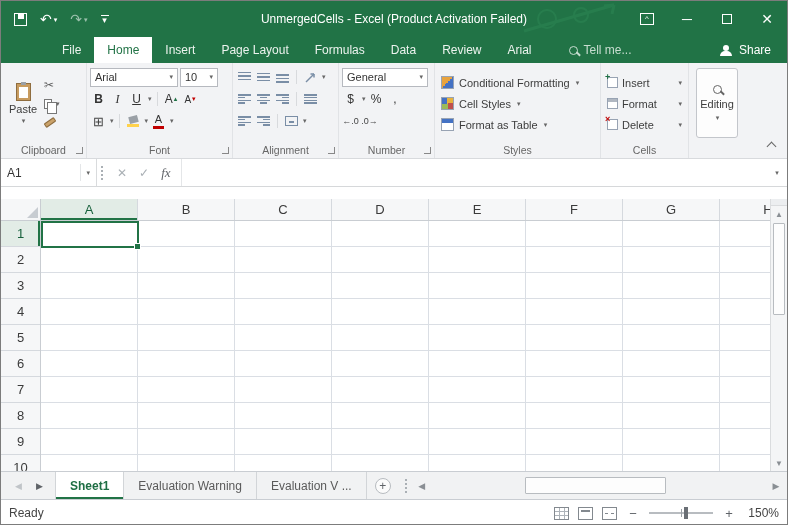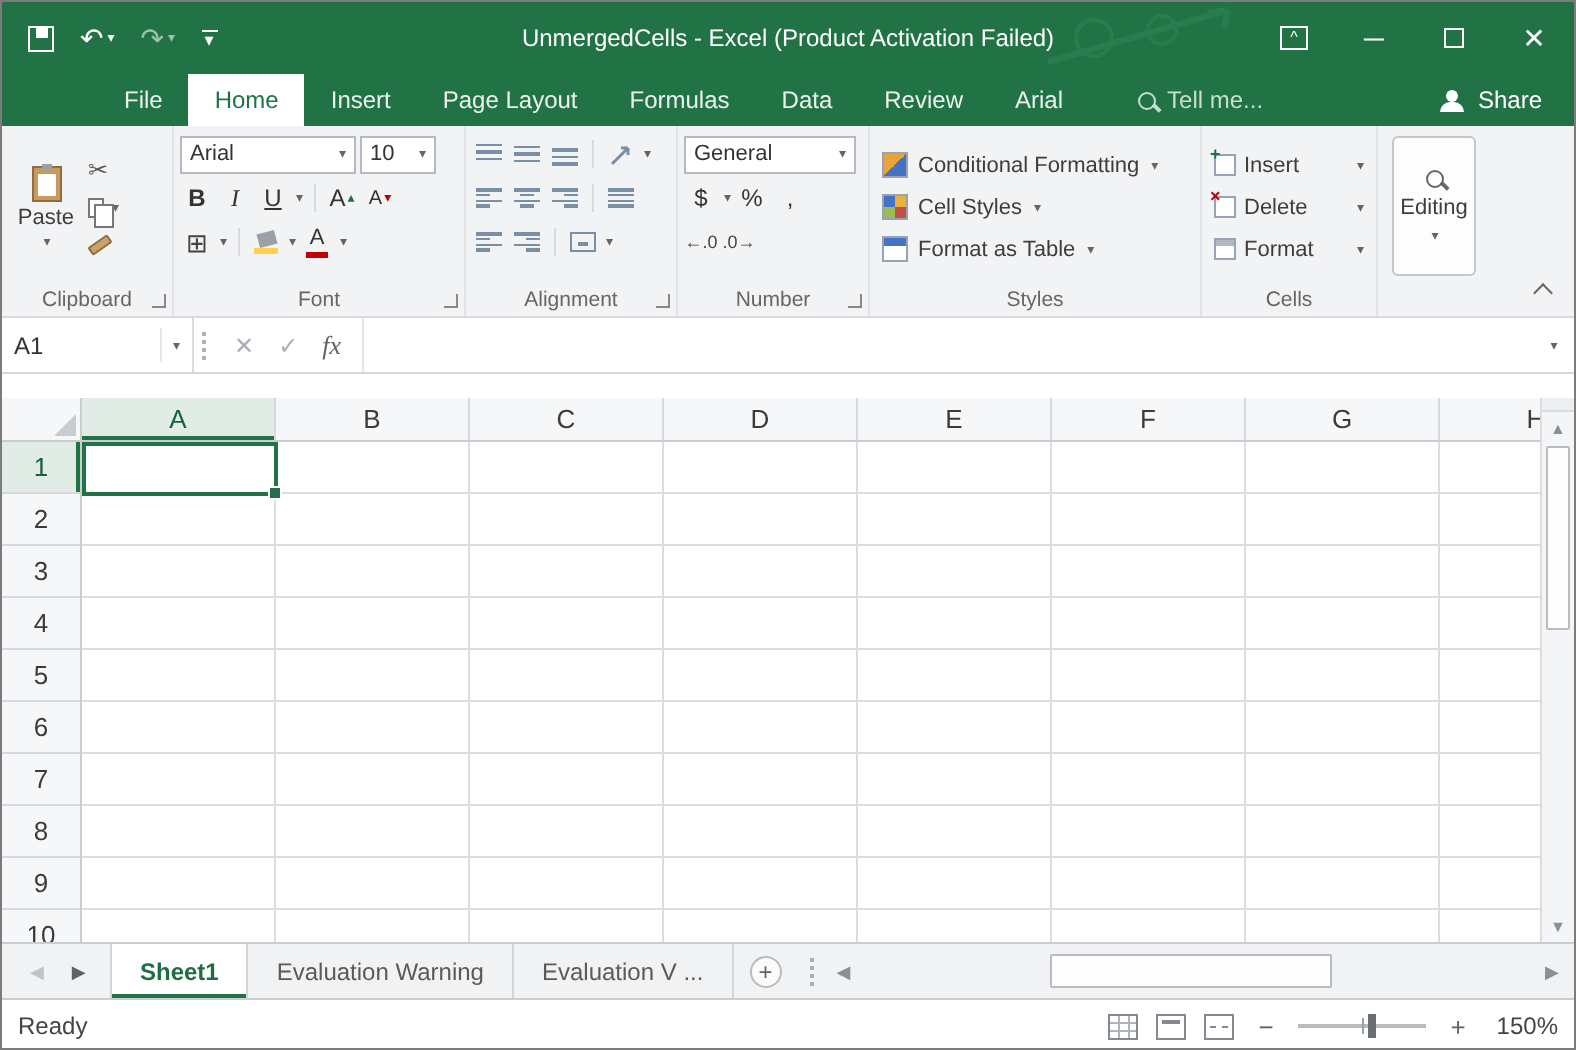--- a/index.html
+++ b/index.html
@@ -427,27 +427,27 @@
     </div>
 
     <div class="rgroup" style="width:88px;">
       <div class="rg-body" style="flex-direction:column;justify-content:center;">
         <span class="cell-btn">
             <span class="ins-ic"></span>
             <span>Insert</span>
             <span class="car8" style="margin-left:auto;">▾</span>
           </span>
         <span class="cell-btn">
+            <span class="fmt-ic"></span>
+            <span>Format</span>
+            <span class="car8" style="margin-left:auto;">▾</span>
+          </span>
+        <span class="cell-btn">
             <span class="del-ic"></span>
             <span>Delete</span>
-            <span class="car8" style="margin-left:auto;">▾</span>
-          </span>
-        <span class="cell-btn">
-            <span class="fmt-ic"></span>
-            <span>Format</span>
             <span class="car8" style="margin-left:auto;">▾</span>
           </span>
       </div>
       <div class="rg-label">Cells</div>
     </div>
 
     <div class="rgroup" style="width:54px;border-right:none;">
       <div class="editing-btn">
         <span class="mag-dark"></span>
         <span>Editing</span>

